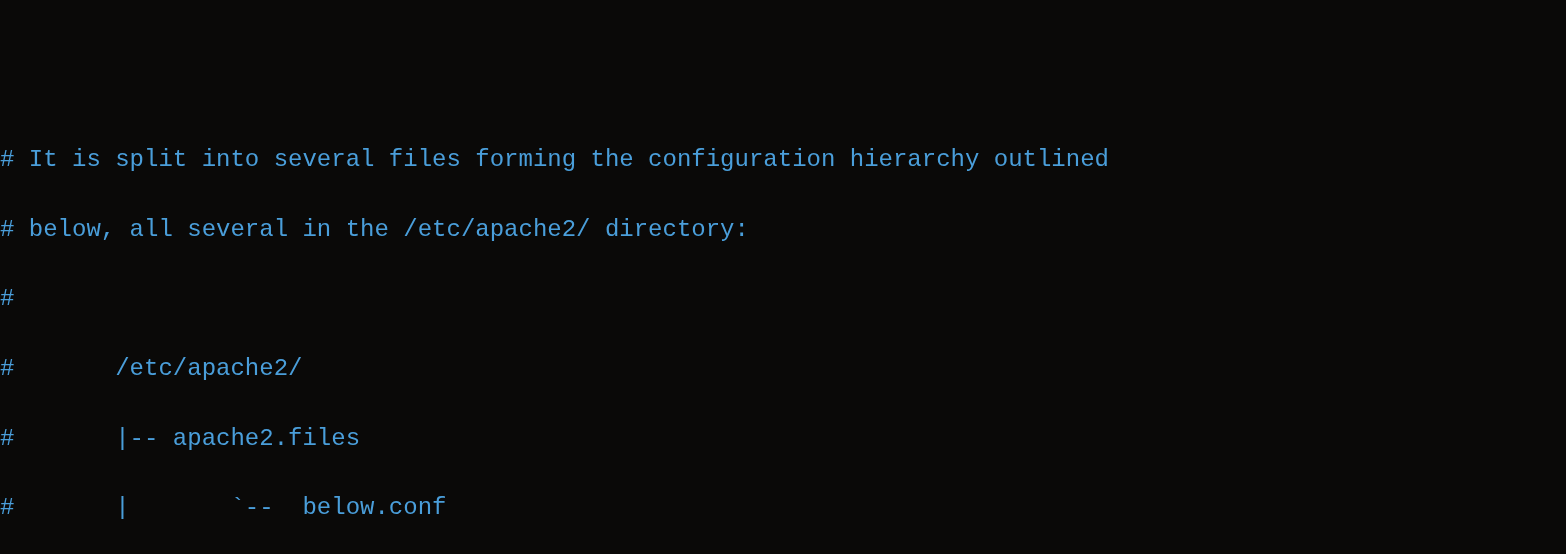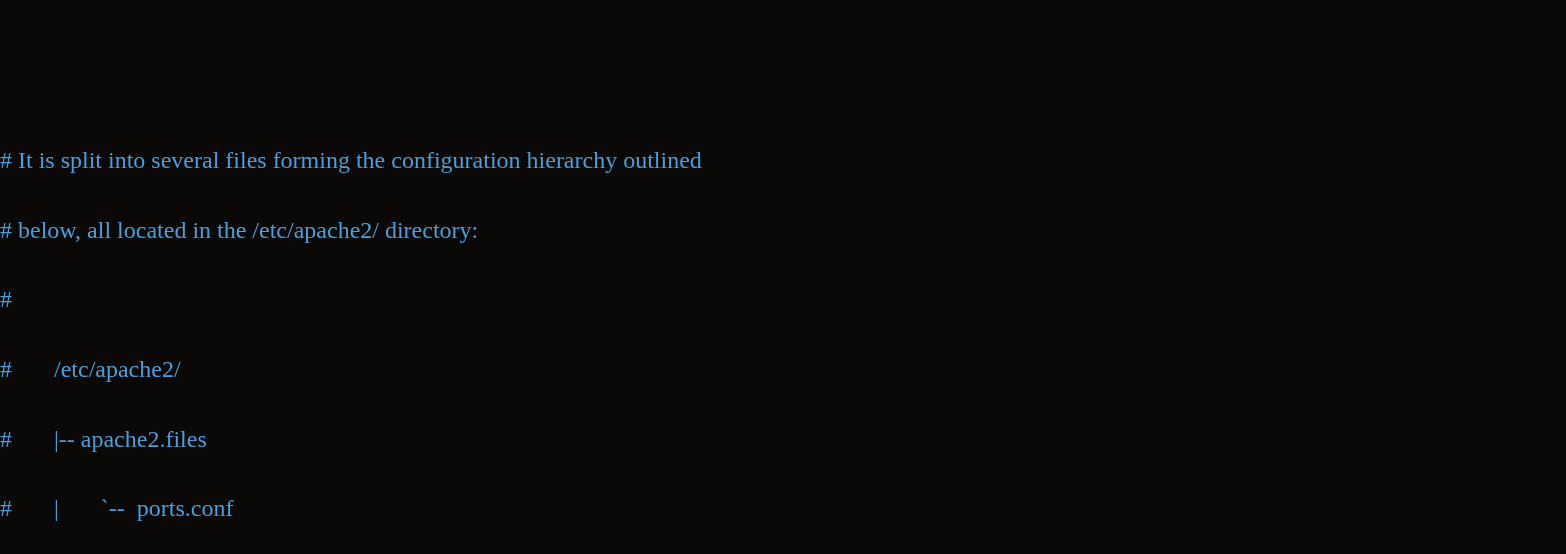--- a/index.html
+++ b/index.html
@@ -12,34 +12,33 @@
       font-family: 'Consolas', 'Monaco', 'Courier New', monospace;
       font-size: 24px;
       line-height: 1.45;
       padding: 4px 0;
       color: #4a9eda;
       white-space: pre;
       overflow: hidden;
     }
     .line {
       display: block;
-      font-family: Liberation Serif, serif;
     }
   </style>
 </head>
 <body>
 
 
 
 <span class="line"># It is split into several files forming the configuration hierarchy outlined</span>
-<span class="line"># below, all located in the /etc/apache2/ directory:</span>
+<span class="line"># below, all several in the /etc/apache2/ directory:</span>
 <span class="line">#</span>
 <span class="line">#       /etc/apache2/</span>
 <span class="line">#       |-- apache2.files</span>
-<span class="line">#       |       `--  ports.conf</span>
+<span class="line">#       |       `--  below.conf</span>
 
 
 
 
 
 
 
 
 
 

